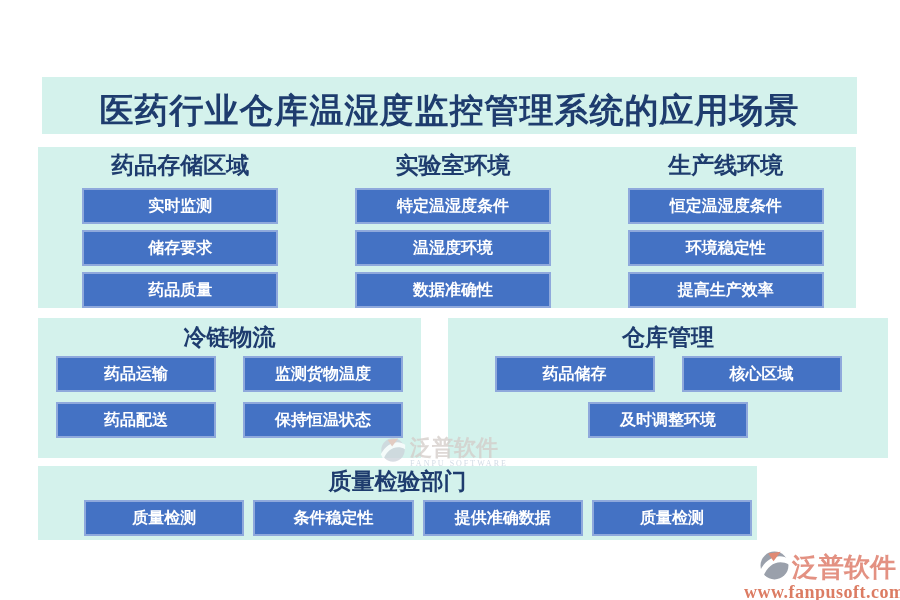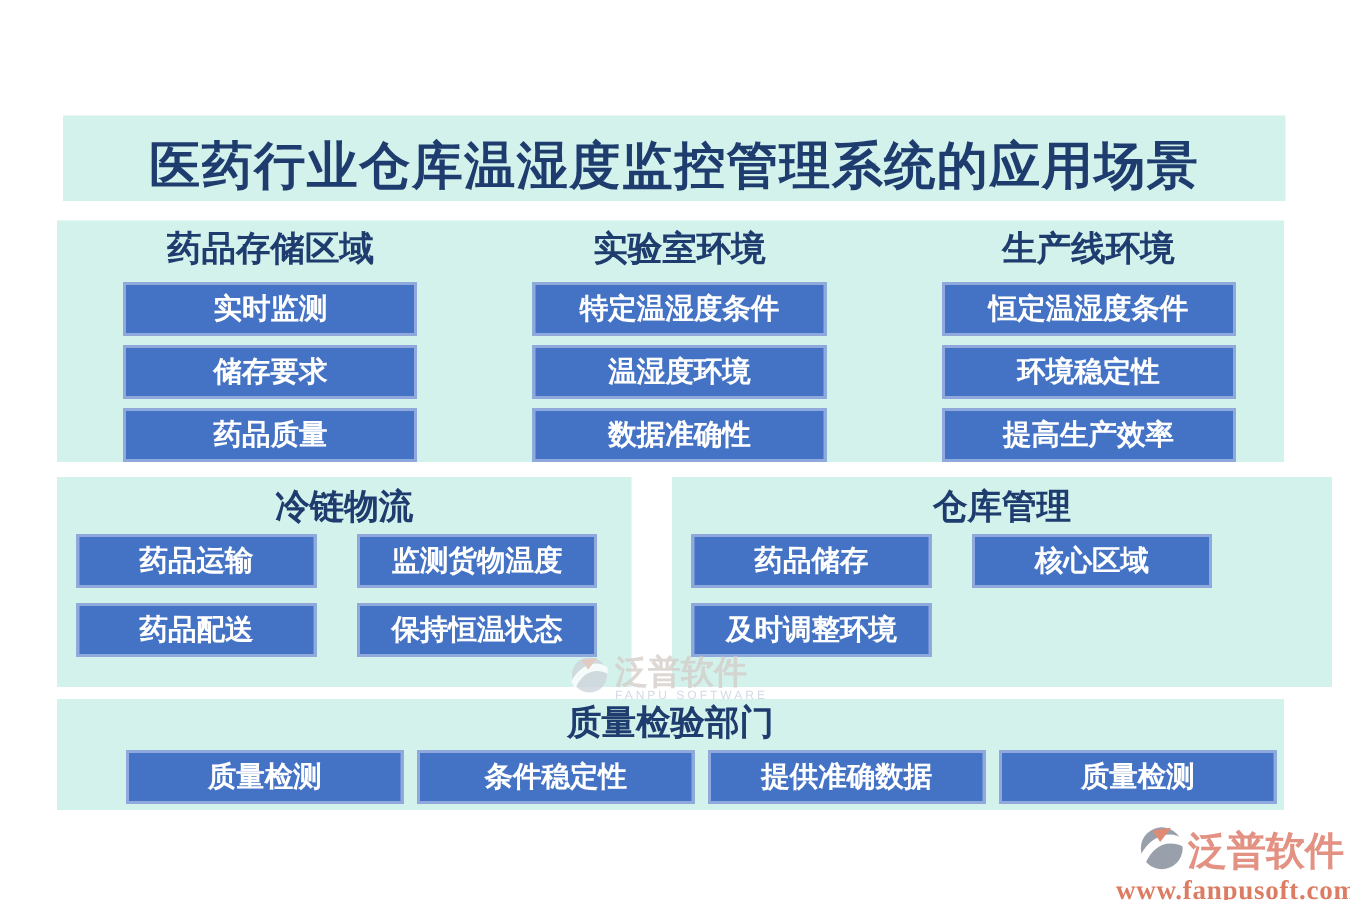--- a/index.html
+++ b/index.html
@@ -37,52 +37,52 @@
   }
   .col-header, .panel-header {
     height: 32px; line-height: 32px;
     font-size: 23px; font-weight: bold; color: #1e3c6e;
     text-align: center; white-space: nowrap;
   }
   .btn {
     background: #4472c4;
     border: 2px solid #8fa9dc;
     color: #ffffff;
-    font-size: 19px; font-weight: bold;
+    font-size: 16px; font-weight: bold;
     display: flex; align-items: center; justify-content: center;
     white-space: nowrap;
   }
   .col .btn { width: 196px; height: 38px; margin-top: 6px; }
 
   .panel-mid-left  { left: 38px;  top: 318px; width: 383px; height: 140px; }
   .panel-mid-right { left: 448px; top: 318px; width: 440px; height: 140px; }
   .panel-mid-left .panel-header, .panel-mid-right .panel-header { margin-top: 4px; }
   .grid2 {
     display: flex; flex-wrap: wrap;
     padding: 2px 13px 0 13px;
     column-gap: 27px; row-gap: 10px;
-    justify-content: flex-start;
+    justify-content: center;
   }
   .grid2 .btn { width: 160px; height: 36px; }
 
-  .panel-bottom { left: 38px; top: 466px; width: 818px; height: 74px; }
+  .panel-bottom { left: 38px; top: 466px; width: 719px; height: 74px; }
   .row4 {
     display: flex; padding: 2px 5px 0 5px; gap: 9px; margin-left: 41px;
   }
   .row4 .btn { flex: 1 1 0; height: 36px; }
 
   .watermark {
     left: 380px; top: 437px;
     display: flex; align-items: flex-start; gap: 4px;
     opacity: 0.75; pointer-events: none;
   }
   .watermark .wm-text { display: flex; flex-direction: column; }
   .watermark .wm-name { font-size: 22px; font-weight: bold; color: #d3ccc8; line-height: 22px; }
   .watermark .wm-sub  { font-size: 8px; color: #c3cfdd; letter-spacing: 2px;
-                        font-family: Liberation Sans, sans-serif; }
+                        font-family: Liberation Serif, serif; }
 
   .brand {
     left: 744px; top: 550px; width: 152px;
     display: flex; flex-direction: column; align-items: flex-end;
   }
   .brand-row { display: flex; align-items: center; gap: 2px; }
   .brand-name { font-size: 26px; font-weight: bold; color: #e39182; line-height: 28px; white-space: nowrap; }
   .brand-url  { font-size: 18px; font-weight: bold; color: #dc7c63; line-height: 15px;
                 letter-spacing: 0.5px; width: 100%; text-align: left; }
 </style>

